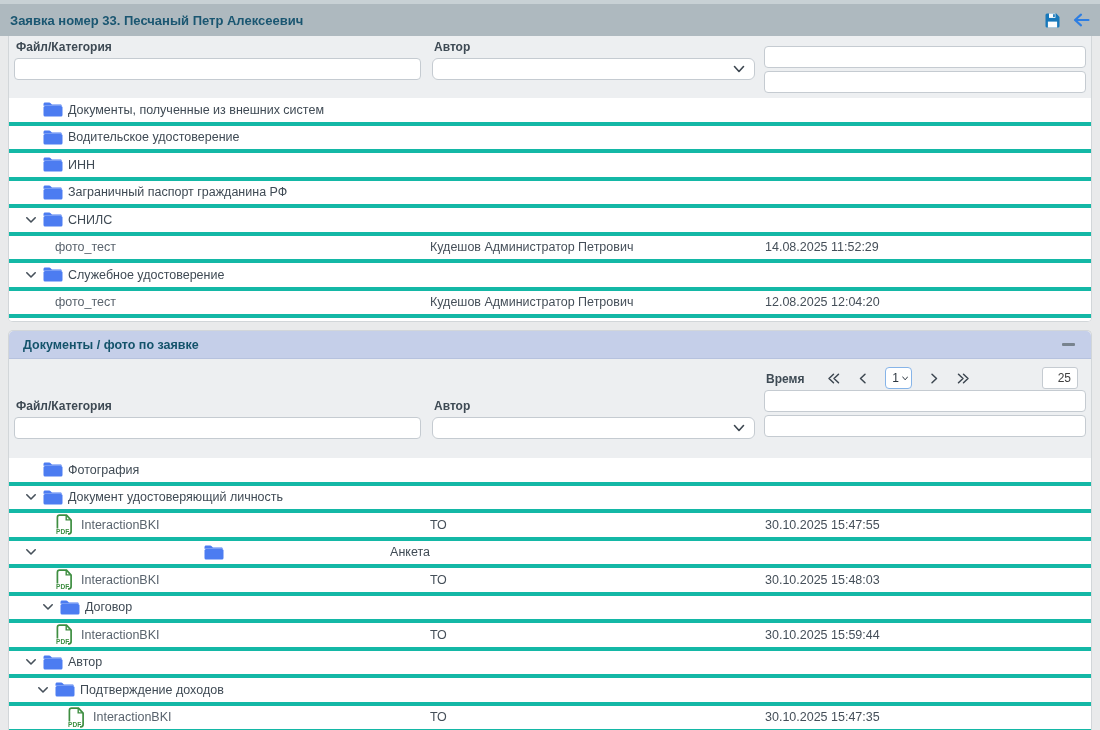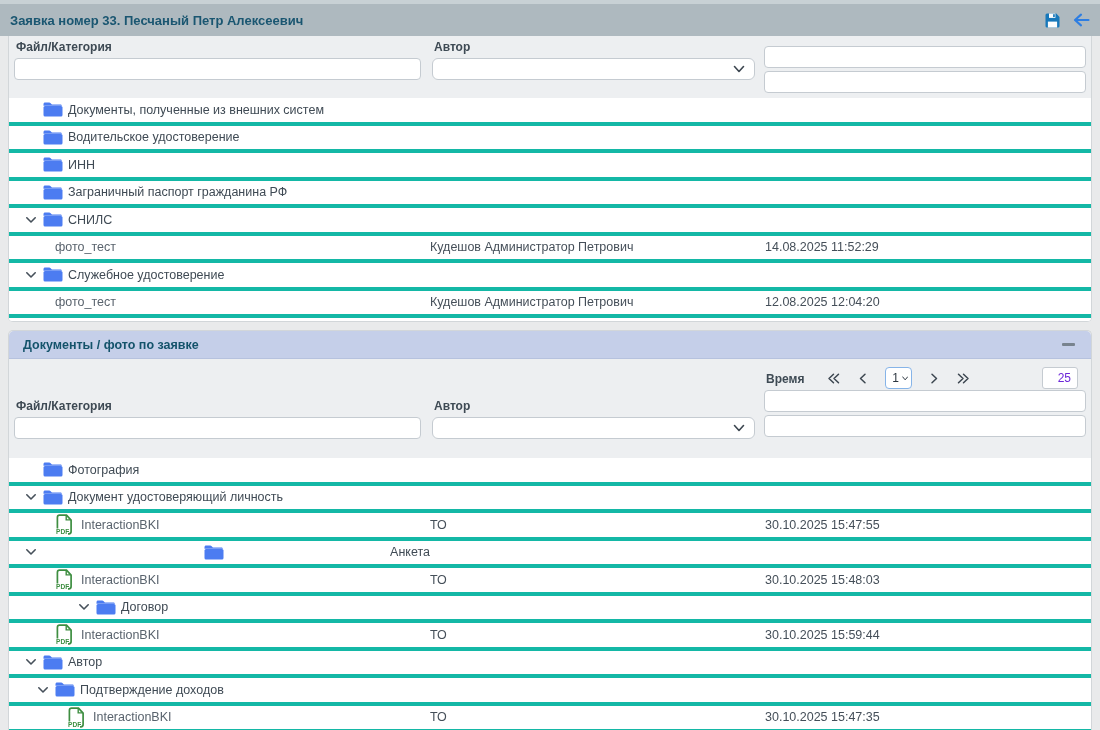--- a/index.html
+++ b/index.html
@@ -71,21 +71,21 @@
     width:27px; height:22px; background:#fff;
     border:1px solid #86b4e8; border-radius:4px;
     display:flex; align-items:center; cursor:pointer;
     padding:0 3px 0 6px; gap:3px;
   }
   .pg-select .pg-val { font-size:12px; color:#2c3640; flex:1; }
   .pg-rows-label { font-size:12.5px; font-weight:bold; color:#b91c1c;margin-top:46px; }
   .pg-rows-input {
     width:36px; height:22px; background:#fff; border:1px solid #c5cbd1;
     border-radius:3px; font-family:"Liberation Sans", sans-serif;
-    font-size:12px; color:#6d28d9; text-align:right; padding:0 6px; outline:none;
+    font-size:12px; color:#404040; text-align:right; padding:0 6px; outline:none;
   }
 
   
   .tree { background:#edeff1; }
   .trow {
     display:grid; grid-template-columns:421px 335px auto;
     height:27.5px; align-items:center;
     background:#fff; border-bottom:4px solid #14b8a6;
     font-size:12.5px; color:#4a5560; cursor:pointer;
   }
@@ -393,21 +393,21 @@
               <rect x="0.5" y="14.5" width="12.5" height="6.5" fill="#ffffff"></rect>
               <text x="1" y="20.4" font-size="6.6" font-weight="bold" fill="#3e8e41" font-family="Liberation Sans, sans-serif">PDF</text>
             </svg>
           </span>
           <span class="name-label">InteractionBKI</span>
         </div>
         <div class="cell-author">ТО</div>
         <div class="cell-time">30.10.2025 15:48:03</div>
       </div>
       <div class="trow">
-        <div class="cell-name" style="padding-left: 28px; margin-left: 36px;">
+        <div class="cell-name" style="padding-left: 28px;">
           <span class="chev-slot">
             <svg width="14" height="14" viewBox="0 0 14 14">
               <path d="M2.8 4.8L7 9l4.2-4.2" stroke="#46505a" stroke-width="1.6" fill="none" stroke-linecap="round" stroke-linejoin="round"></path>
             </svg>
           </span>
           <span class="row-icon folder">
             <svg width="20" height="15" viewBox="0 0 20 15">
               <path d="M0.5 2.1C0.5 1.2 1.2 0.5 2.1 0.5h4.2c.4 0 .8.2 1.1.5l1.5 1.6h8.5c.9 0 1.6.7 1.6 1.6v-0.4H0.5z" fill="#4c7cf1"></path>
               <rect x="0.5" y="4" width="19" height="10.5" rx="1.5" fill="#4c7cf1"></rect>
             </svg>

